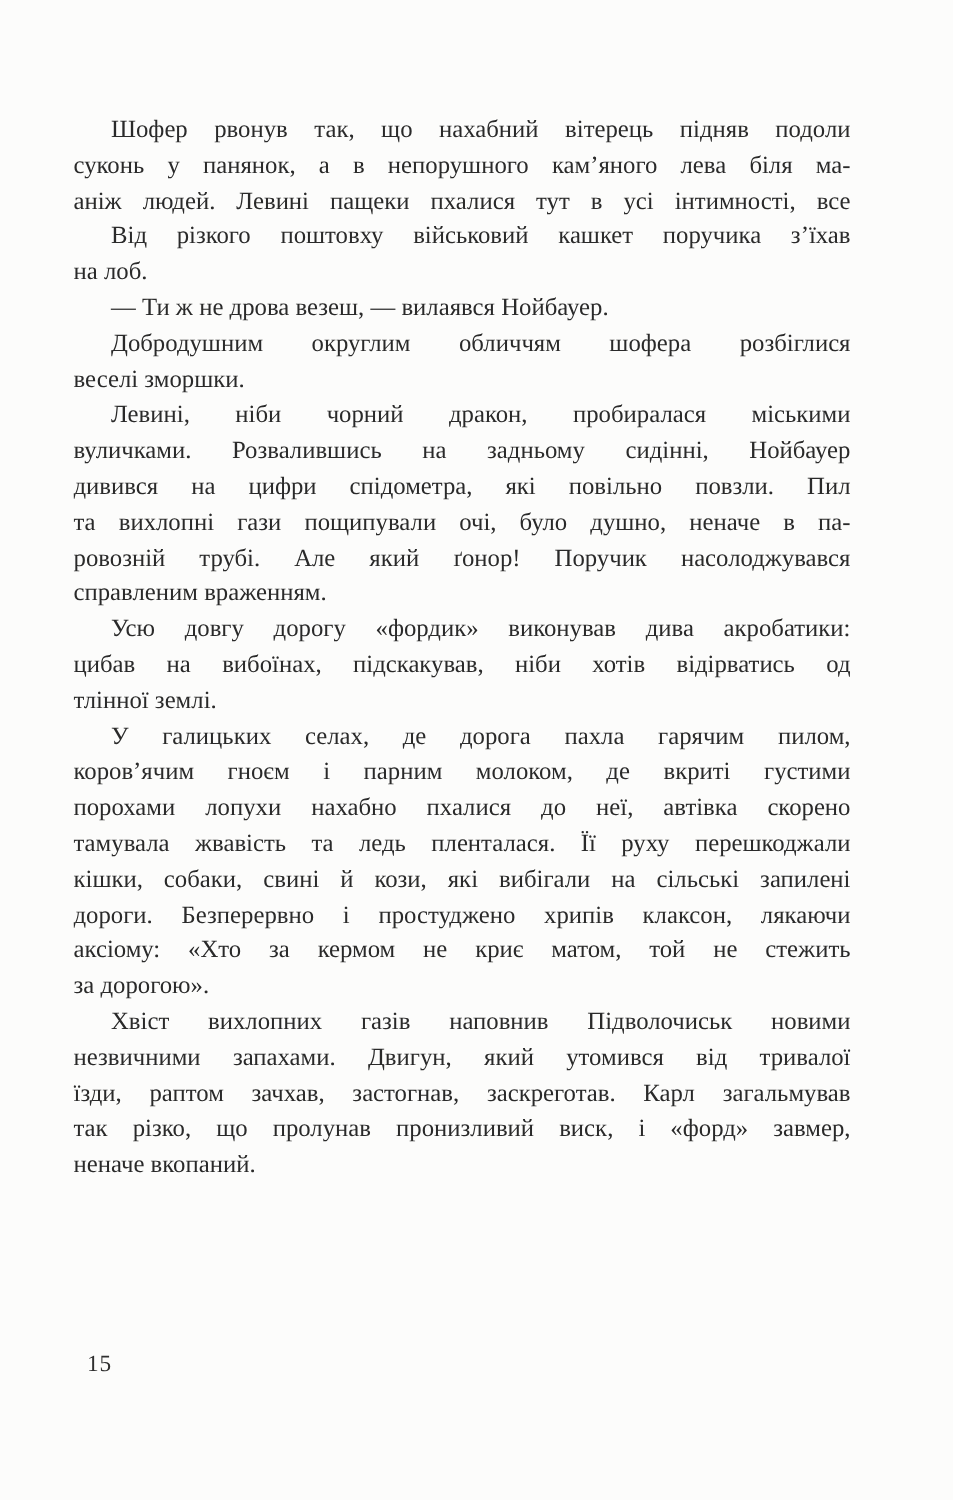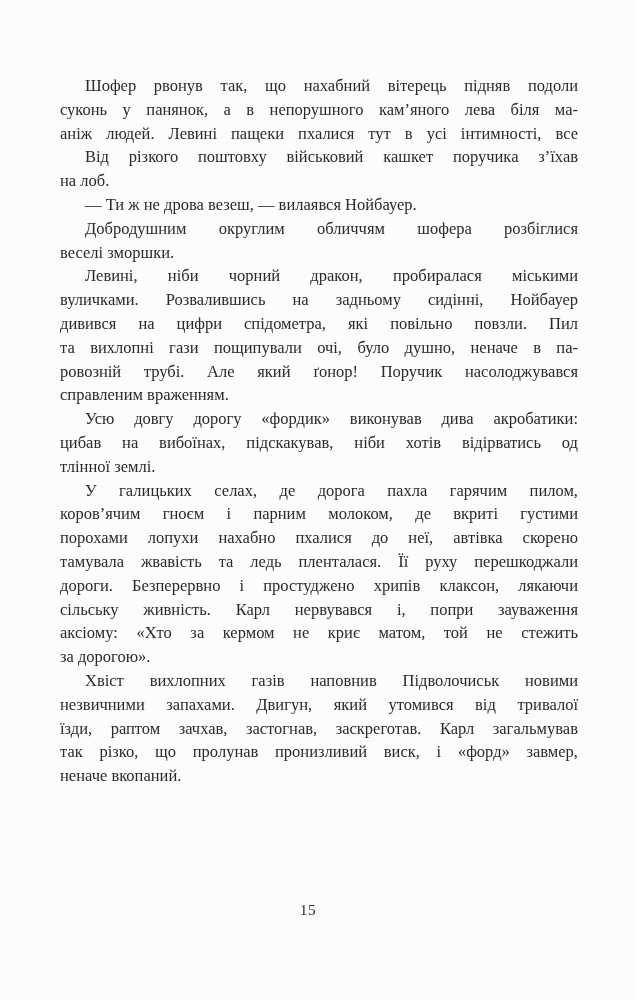--- a/index.html
+++ b/index.html
@@ -14,21 +14,21 @@
     overflow: hidden;
   }
   .book-page {
     position: relative;
     width: 635px;
     height: 1000px;
     background: #fcfcfb;
   }
   .text-block {
     position: absolute;
-    left: 60px;
+    left: 49px;
     top: 74px;
     width: 518px;
     font-size: 16.5px;
     line-height: 23.8px;
     color: #2a2a2a;
     text-rendering: optimizeLegibility;
   }
   .para {
     margin: 0;
     padding: 0;
@@ -46,21 +46,21 @@
     -moz-text-align-last: left;
   }
   .line.first {
     text-indent: 25px;
   }
   .page-number {
     position: absolute;
     left: 58px;
     width: 500px;
     top: 901px;
-    text-align: center;
+    text-align: left;
     font-size: 15.5px;
     color: #2f2f2f;
     letter-spacing: 0.5px;
   }
 </style>
 </head>
 <body>
 
 <div class="book-page" style="background: rgb(252, 252, 251);">
   <div class="text-block" style="color: rgb(42, 42, 42);">
@@ -91,22 +91,22 @@
       <p class="para">
         <span class="line first">Усю довгу дорогу «фордик» виконував дива акробатики:</span>
         <span class="line">цибав на вибоїнах, підскакував, ніби хотів відірватись од</span>
         <span class="line last">тлінної землі.</span>
       </p>
       <p class="para">
         <span class="line first">У галицьких селах, де дорога пахла гарячим пилом,</span>
         <span class="line">коров’ячим гноєм і парним молоком, де вкриті густими</span>
         <span class="line">порохами лопухи нахабно пхалися до неї, автівка скорено</span>
         <span class="line">тамувала жвавість та ледь пленталася. Її руху перешкоджали</span>
+        <span class="line">кішки, собаки, свині й кози, які вибігали на сільські запилені</span>
         <span class="line">дороги. Безперервно і простуджено хрипів клаксон, лякаючи</span>
-        <span class="line">сільську живність. Карл нервувався і, попри зауваження</span>
         <span class="line">аксіому: «Хто за кермом не криє матом, той не стежить</span>
         <span class="line last">за дорогою».</span>
       </p>
       <p class="para">
         <span class="line first">Хвіст вихлопних газів наповнив Підволочиськ новими</span>
         <span class="line">незвичними запахами. Двигун, який утомився від тривалої</span>
         <span class="line">їзди, раптом зачхав, застогнав, заскреготав. Карл загальмував</span>
         <span class="line">так різко, що пролунав пронизливий виск, і «форд» завмер,</span>
         <span class="line last">неначе вкопаний.</span>
       </p>

